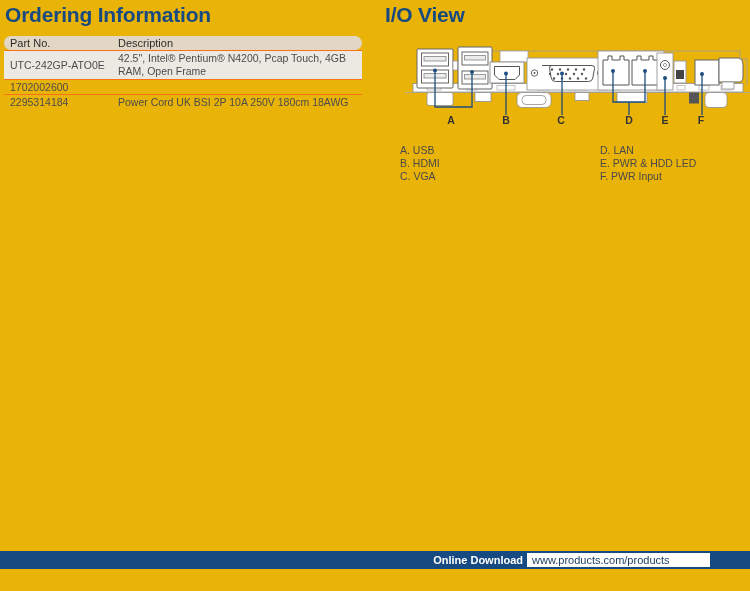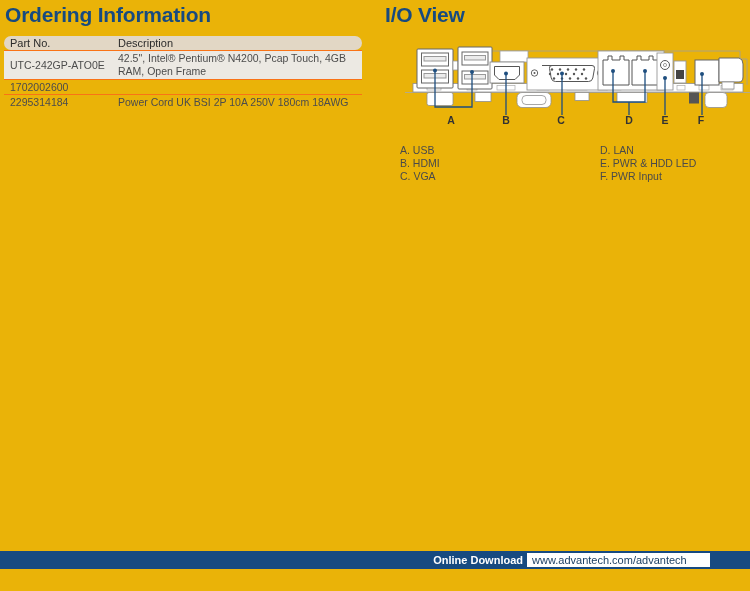--- a/index.html
+++ b/index.html
@@ -195,16 +195,16 @@
     <div>C. VGA</div>
   </div>
   <div class="legend-col two">
     <div>D. LAN</div>
     <div>E. PWR &amp; HDD LED</div>
     <div>F. PWR Input</div>
   </div>
 
   <div class="footer-bar">
     <div class="footer-label">Online Download</div>
-    <div class="url-box">www.advantech.com/advantech</div>
+    <div class="url-box">www.products.com/products</div>
   </div>
 
 </div>
 
 </body></html>

